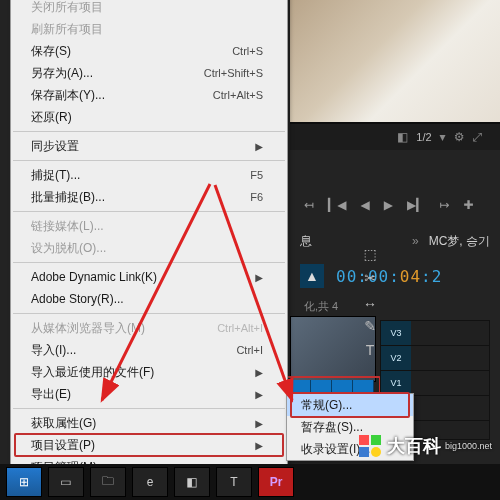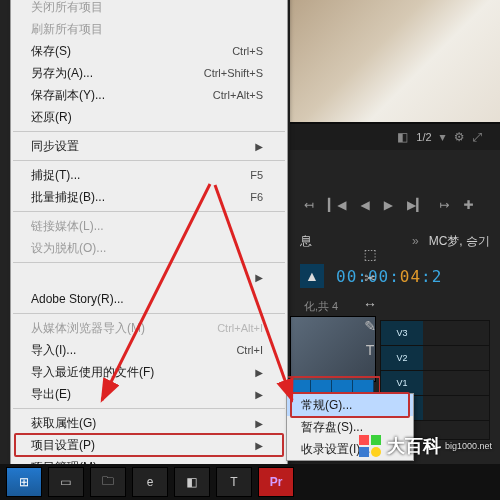--- a/index.html
+++ b/index.html
@@ -15,21 +15,21 @@
   .infoRow .tabx{color:#cfcfcf}
   .tcRow{position:absolute;left:290px;top:258px;right:0;height:36px;background:#232323;display:flex;align-items:center;padding:0 10px}
   .arrowTool{width:24px;height:24px;background:#0a3b59;display:flex;align-items:center;justify-content:center;color:#dcdcdc;font-size:14px;margin-right:12px}
   .timecode{font-family:monospace;font-size:16px;letter-spacing:1px}
   .timecode .h{color:#3aa6e0}
   .timecode .s{color:#e09a2b}
   .timecode .c{color:#3aa6e0}
   .tlInfo{position:absolute;left:290px;top:294px;right:0;height:24px;background:#232323;color:#8a8a8a;font-size:11px;padding-left:14px;display:flex;align-items:center}
   .tracks{position:absolute;left:380px;top:320px;right:10px;bottom:60px;background:#202020;border:1px solid #111}
   .trk{height:24px;border-bottom:1px solid #111;display:flex;align-items:center;font-size:10px;color:#bbb}
-  .trk .lbl{width:42px;background:#0d3144;height:100%;display:flex;align-items:center;justify-content:center;font-size:9px;color:#cfeaf7}
+  .trk .lbl{width:30px;background:#0d3144;height:100%;display:flex;align-items:center;justify-content:center;font-size:9px;color:#cfeaf7}
   .thumb{position:absolute;left:290px;top:316px;width:84px;height:64px;background:linear-gradient(135deg,#5b6a7a,#3a4450);border:1px solid #000}
   .thumbbar{position:absolute;left:290px;top:380px;width:84px;height:20px;background:#1075c2;display:flex}
   .thumbbar div{flex:1;border-right:1px solid #073f68}
   .beltSel{position:absolute;left:285px;top:376px;width:92px;height:28px;border:2px solid #c23030;border-radius:2px;pointer-events:none}
   .toolcol{position:absolute;left:360px;top:246px;width:20px;display:flex;flex-direction:column;gap:8px;color:#bfbfbf;font-size:14px;align-items:center}
   .toolcol span{cursor:default}
   
   .menu{position:absolute;left:10px;top:-5px;width:276px;background:#eeeeee;border:1px solid #9a9a9a;box-shadow:2px 2px 4px rgba(0,0,0,.3);font-size:12px;color:#1a1a1a}
   .mi{display:flex;align-items:center;justify-content:space-between;height:22px;padding:0 24px 0 20px;white-space:nowrap}
   .mi.disabled{color:#9b9b9b}
@@ -176,20 +176,21 @@
       <div class="mi disabled">
         <span>链接媒体(L)...</span>
         <span class="sc"></span>
       </div>
       <div class="mi disabled">
         <span>设为脱机(O)...</span>
         <span class="sc"></span>
       </div>
       <div class="sep"></div>
       <div class="mi">
+        <span>Adobe Dynamic Link(K)</span>
         <span class="sc"></span>
         <span class="arr">▶</span>
       </div>
       <div class="mi">
         <span>Adobe Story(R)...</span>
         <span class="sc"></span>
       </div>
       <div class="sep"></div>
       <div class="mi disabled">
         <span>从媒体浏览器导入(M)</span>

